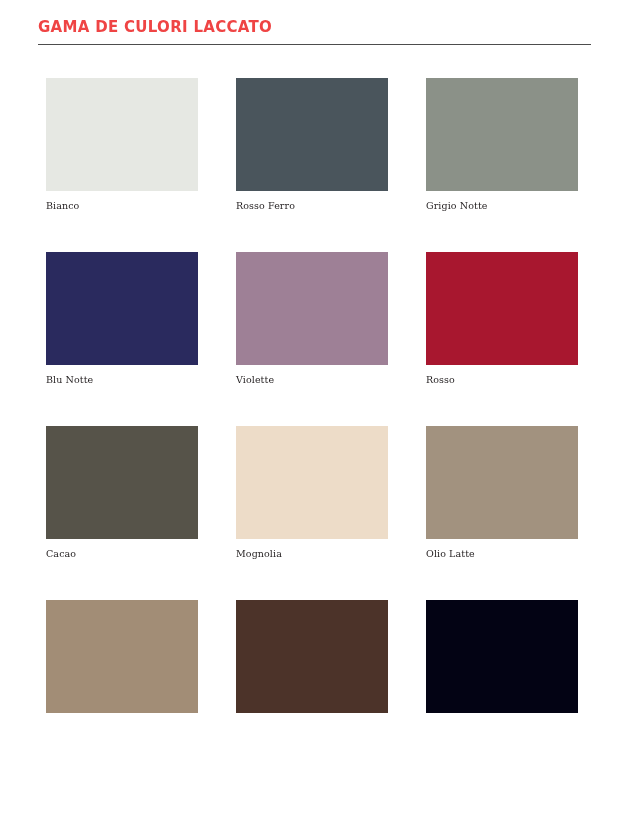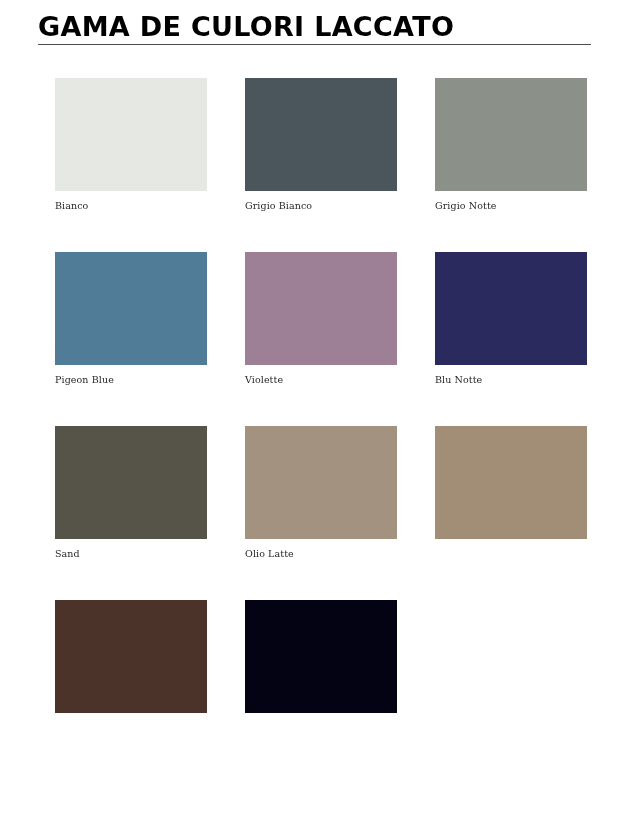--- a/index.html
+++ b/index.html
@@ -22,24 +22,24 @@
     box-sizing: border-box;
   }
   .header {
     position: absolute;
     left: 38px;
     top: 12px;
     width: 553px;
   }
   .page-title {
     font-family: "DejaVu Sans", sans-serif;
-    font-size: 27px;
+    font-size: 15px;
     font-weight: bold;
     letter-spacing: 0.3px;
-    color: #000000;
+    color: #ef4444;
     line-height: 30px;
     margin: 0;
     white-space: nowrap;
   }
   .title-rule {
     width: 553px;
     height: 1px;
     background: #4d4d4d;
     margin-top: 2px;
   }
@@ -48,21 +48,20 @@
     left: 46px;
     top: 78px;
     width: 550px;
     display: grid;
     grid-template-columns: repeat(3, 152px);
     grid-column-gap: 38px;
     grid-row-gap: 40px;
   }
   .swatch-cell {
     width: 152px;
-    margin-left: 9px;
   }
   .swatch-chip {
     width: 152px;
     height: 113px;
     display: block;
   }
   .swatch-label {
     margin-top: 9px;
     font-family: "DejaVu Serif", serif;
     font-size: 9.5px;
@@ -83,41 +82,45 @@
     <div class="title-rule"></div>
   </div>
 
   <div class="swatch-grid">
       <div class="swatch-cell">
         <div class="swatch-chip" style="background-color: rgb(230, 232, 227);"></div>
         <div class="swatch-label">Bianco</div>
       </div>
       <div class="swatch-cell">
         <div class="swatch-chip" style="background-color: rgb(74, 85, 92);"></div>
-        <div class="swatch-label">Grigio Bianco</div>
+        <div class="swatch-label">Rosso Ferro</div>
       </div>
       <div class="swatch-cell">
         <div class="swatch-chip" style="background-color: rgb(139, 145, 136);"></div>
         <div class="swatch-label">Grigio Notte</div>
       </div>
       <div class="swatch-cell">
-        <div class="swatch-chip" style="background-color: rgb(81, 124, 152);"></div>
-        <div class="swatch-label">Pigeon Blue</div>
+        <div class="swatch-chip" style="background-color: rgb(42, 42, 94);"></div>
+        <div class="swatch-label">Blu Notte</div>
       </div>
       <div class="swatch-cell">
         <div class="swatch-chip" style="background-color: rgb(158, 128, 150);"></div>
         <div class="swatch-label">Violette</div>
       </div>
       <div class="swatch-cell">
-        <div class="swatch-chip" style="background-color: rgb(42, 42, 94);"></div>
-        <div class="swatch-label">Blu Notte</div>
+        <div class="swatch-chip" style="background-color: rgb(168, 23, 47);"></div>
+        <div class="swatch-label">Rosso</div>
       </div>
       <div class="swatch-cell">
         <div class="swatch-chip" style="background-color: rgb(86, 83, 73);"></div>
-        <div class="swatch-label">Sand</div>
+        <div class="swatch-label">Cacao</div>
+      </div>
+      <div class="swatch-cell">
+        <div class="swatch-chip" style="background-color: rgb(237, 220, 200);"></div>
+        <div class="swatch-label">Mognolia</div>
       </div>
       <div class="swatch-cell">
         <div class="swatch-chip" style="background-color: rgb(162, 146, 127);"></div>
         <div class="swatch-label">Olio Latte</div>
       </div>
       <div class="swatch-cell">
         <div class="swatch-chip" style="background-color: rgb(162, 141, 118);"></div>
       </div>
       <div class="swatch-cell">
         <div class="swatch-chip" style="background-color: rgb(76, 51, 41);"></div>

